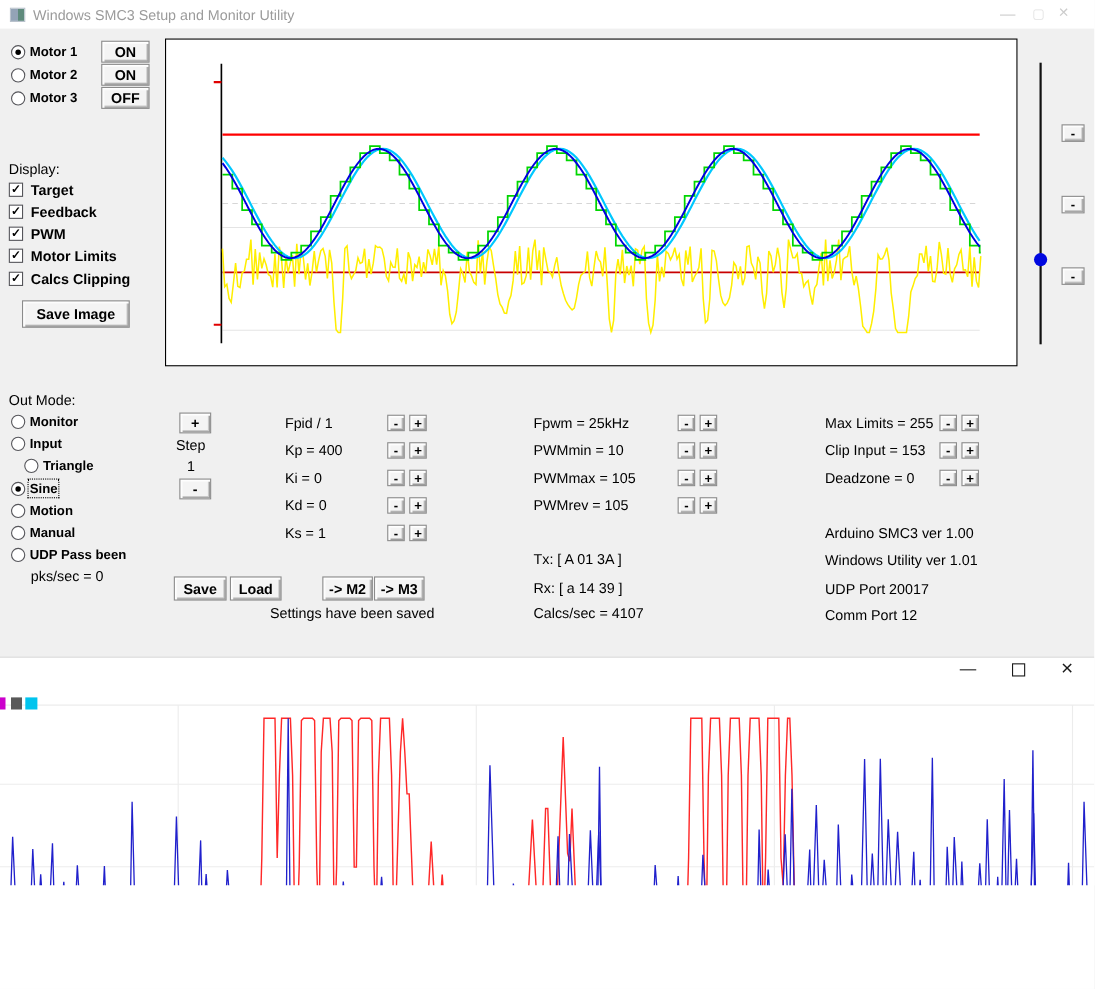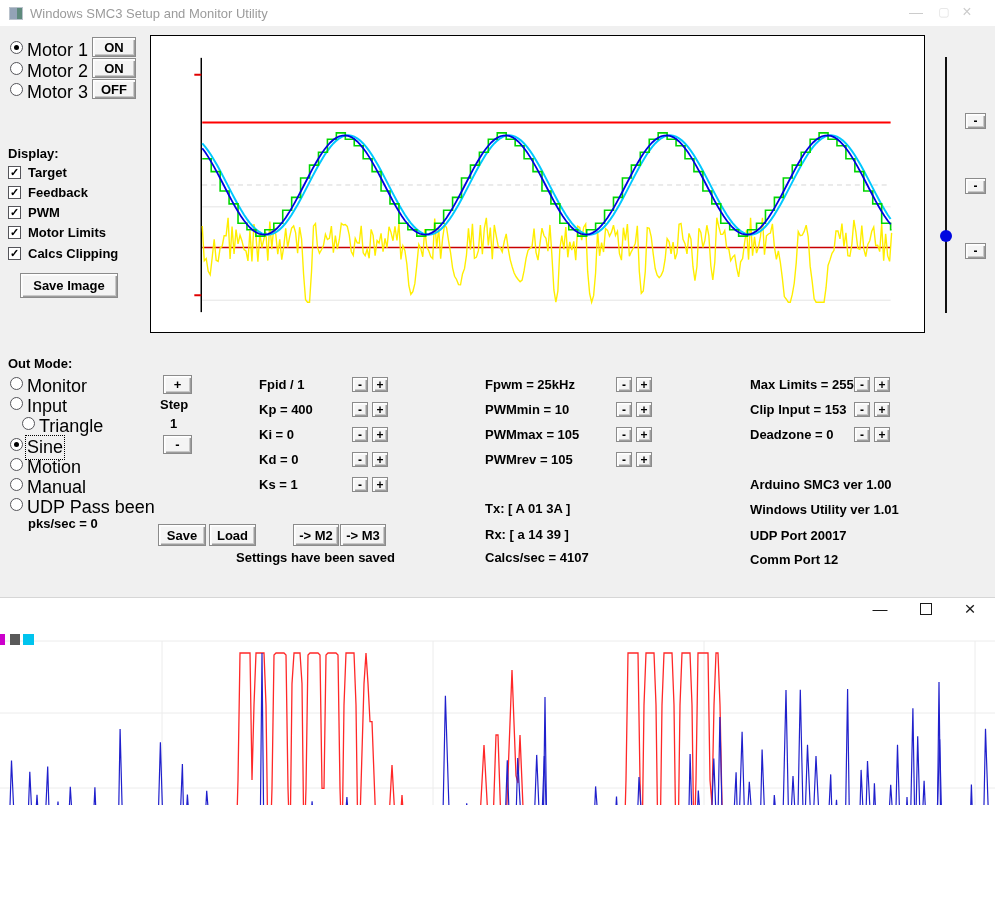--- a/index.html
+++ b/index.html
@@ -1,30 +1,30 @@
 <!DOCTYPE html>
 <html><head>
 <meta charset="utf-8">
 <style>
   *{margin:0;padding:0;box-sizing:border-box}
   html,body{background:#fff}
   #app{position:relative;width:995px;height:805px;overflow:hidden;background:#fff;font-family:"Liberation Sans",sans-serif}
-  .lbl{position:absolute;font-weight:bold;font-size:13px;color:#000;white-space:nowrap;line-height:15px}
+  .lbl{position:absolute;font-weight:normal;font-size:13px;color:#000;white-space:nowrap;line-height:15px}
   .w1body{position:absolute;left:0;top:26px;width:995px;height:572px;background:#f0f0f0}
   .titlebar{position:absolute;left:0;top:0;width:995px;height:26px;background:#fff}
   .titletext{position:absolute;left:30px;top:6px;font-size:13px;color:#9b9b9b;white-space:nowrap}
   .appicon{position:absolute;left:9px;top:7px;width:14px;height:13px;background:linear-gradient(90deg,#93a3b6 0 55%,#5e8a7c 55% 100%);border:1px solid #b9c2cc}
   .wc1{position:absolute;top:2px;font-size:14px;color:#ccc;width:22px;text-align:center;line-height:20px}
   .btn{position:absolute;display:flex;align-items:center;justify-content:center;background:#f4f4f4;border:1px solid #8b8b8b;box-shadow:inset 1px 1px 0 #ffffff,inset 2px 2px 0 #fafafa,inset -1px -1px 0 #9c9c9c,inset -2px -2px 0 #c9c9c9;font-weight:bold;font-size:13px;color:#000;cursor:default;white-space:nowrap}
   .sbtn{font-size:12px;line-height:10px}
   .chkrow,.radiorow{position:absolute;height:16px}
   .chk{position:absolute;left:0;top:1px;width:13px;height:13px;background:#fff;border:1px solid #55555a;font-size:11px;line-height:11px;text-align:center;font-weight:bold;color:#000}
   .radio{position:absolute;left:2px;top:1px;width:13px;height:13px;border-radius:50%;background:#fff;border:1px solid #55555a}
   .radio.sel::after{content:"";position:absolute;left:3px;top:3px;width:5px;height:5px;border-radius:50%;background:#000}
-  .rlbl{position:absolute;left:19px;top:0;font-weight:normal;font-size:18px;white-space:nowrap}
+  .rlbl{position:absolute;left:19px;top:0;font-weight:bold;font-size:12px;white-space:nowrap}
   .clbl{position:absolute;left:20px;top:0;font-weight:bold;font-size:13px;white-space:nowrap}
   .focus{outline:1px dotted #000;outline-offset:1px}
   #scope-svg{position:absolute;left:150px;top:35px;width:775px;height:298px;background:#fff;border:1px solid #000}
   #plotter-svg{position:absolute;left:0;top:598px;width:995px;height:282px}
   .slider-track{position:absolute;left:945px;top:57px;width:2px;height:256px;background:#111}
   .slider-thumb{position:absolute;left:940px;top:230px;width:12px;height:12px;border-radius:50%;background:#0008e0}
   .w2{position:absolute;left:0;top:598px;width:995px;height:301px;background:#fff}
   .w1sep{position:absolute;left:0;top:597px;width:995px;height:1px;background:#d6d6d6}
   .wc2{position:absolute;font-size:15px;color:#1a1a1a;text-align:center;cursor:default}
   .maxbox{position:absolute;width:12px;height:12px;border:1.5px solid #1a1a1a;background:transparent}

